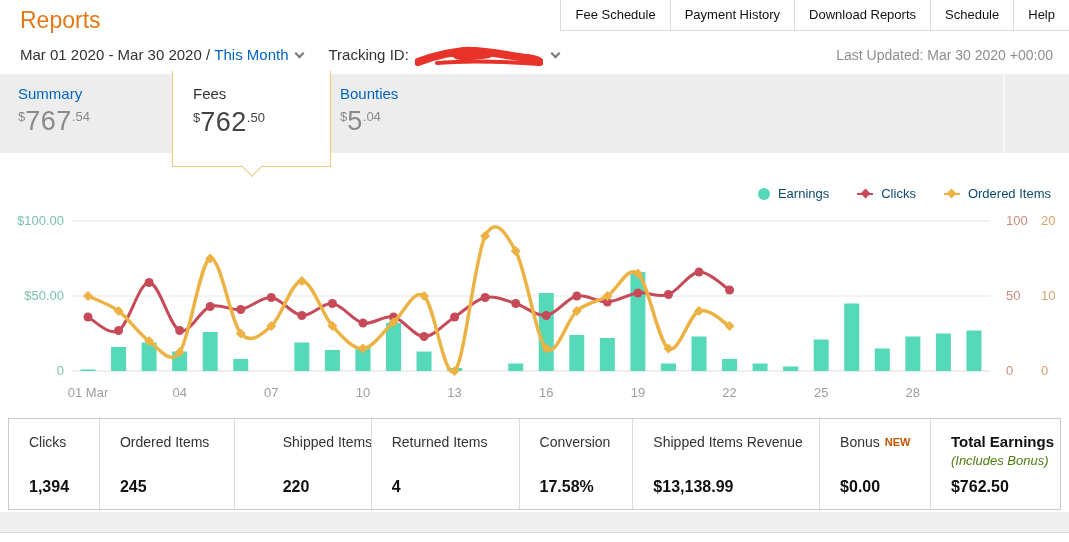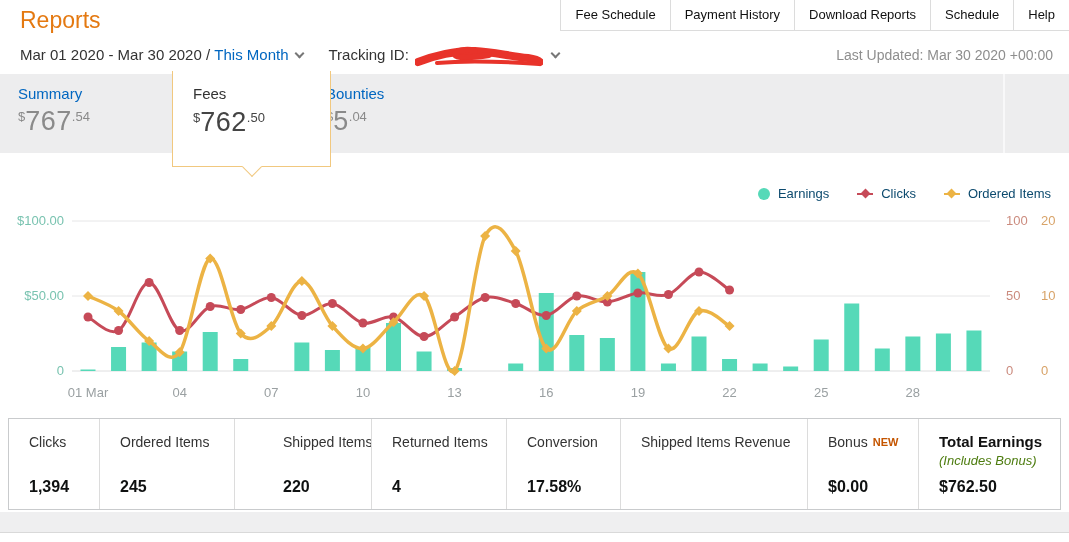--- a/index.html
+++ b/index.html
@@ -99,21 +99,21 @@
   <div class="strip-divider"></div>
 <div class="tab" style="left: 0px; ">
       <div class="tab-label">Summary</div>
       <div class="amt"><span class="cur">$</span><span class="whole">767</span><span class="cents">.54</span></div>
     </div>
     <div class="tab-card">
       <div class="tab-label">Fees</div>
       <div class="amt"><span class="cur">$</span><span class="whole">762</span><span class="cents">.50</span></div>
       <div class="tab-pointer"></div>
     </div>
-    <div class="tab" style="left: 308px; padding-left: 18px;">
+    <div class="tab" style="left: 322px; padding-left: 18px;">
       <div class="tab-label">Bounties</div>
       <div class="amt"><span class="cur">$</span><span class="whole">5</span><span class="cents">.04</span></div>
     </div>
   </div>
 
 <div class="legend">
     <div class="legend-item">
       <span class="m-circle" style="background: rgb(86, 217, 184);"></span>
       <span>Earnings</span>
     </div>
@@ -242,26 +242,27 @@
       <div class="stat-value">245</div>
     </div>
     <div class="stat-cell" style="width: 137px; padding-left: 48px;">
       <div><span class="stat-label">Shipped Items</span></div>
       <div class="stat-value">220</div>
     </div>
     <div class="stat-cell" style="width: 135px;">
       <div><span class="stat-label">Returned Items</span></div>
       <div class="stat-value">4</div>
     </div>
-    <div class="stat-cell" style="width: 114px;">
+    <div class="stat-cell" style="width: 114px; margin-left: 13px;">
       <div><span class="stat-label">Conversion</span></div>
       <div class="stat-value">17.58%</div>
     </div>
     <div class="stat-cell" style="width: 187px;">
       <div><span class="stat-label">Shipped Items Revenue</span></div>
+      <div class="stat-value">$13,138.99</div>
     </div>
     <div class="stat-cell" style="width: 111px;">
       <div><span class="stat-label">Bonus</span><span class="badge-new">NEW</span></div>
       <div class="stat-value">$0.00</div>
     </div>
     <div class="stat-cell" style="flex: 1 1 0%;">
       <div><span class="stat-label lbl-bold">Total Earnings</span><div class="stat-sublabel">(Includes Bonus)</div></div>
       <div class="stat-value">$762.50</div>
     </div>
   </div>

